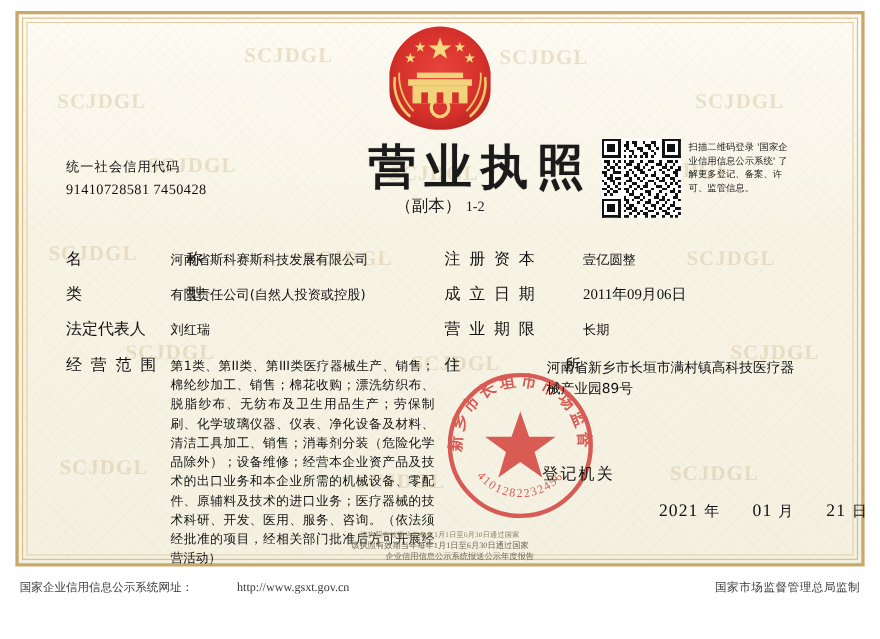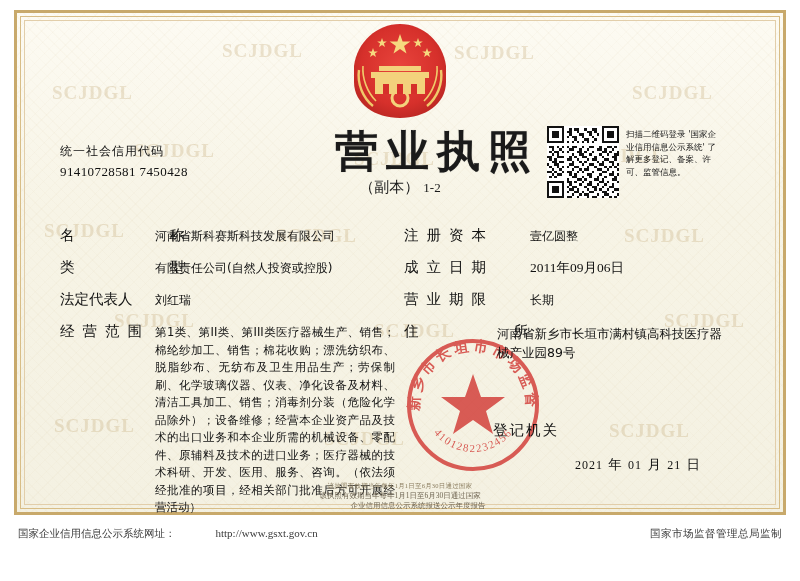--- a/index.html
+++ b/index.html
@@ -252,21 +252,22 @@
     position: absolute;
     left: 575px;
     top: 456px;
     font-family: "DejaVu Sans", sans-serif;
     font-size: 13.5px;
     color: #111;
     letter-spacing: 1px;
   }
   .reg-date .d {
     font-family: "Liberation Serif", serif;
-    font-size: 12px;
+    font-size: 16px;
+    margin-left: 24px;
   }
 
   
   .seal {
     position: absolute;
     left: 398px;
     top: 330px;
     width: 150px;
     height: 150px;
     pointer-events: none;

